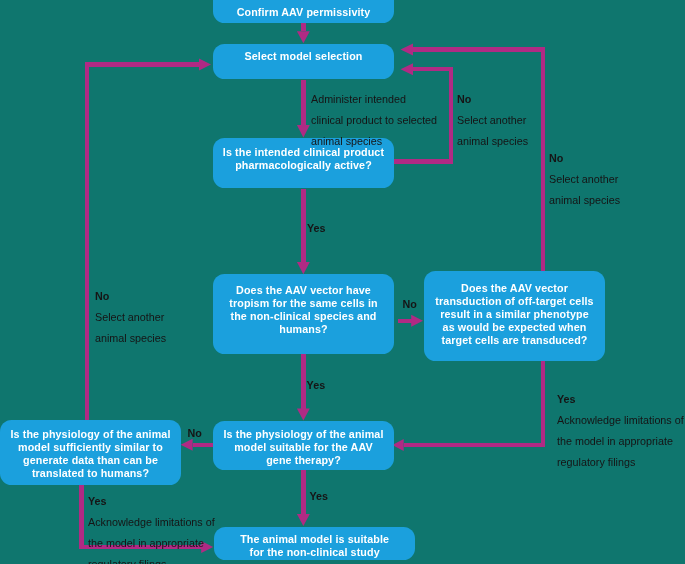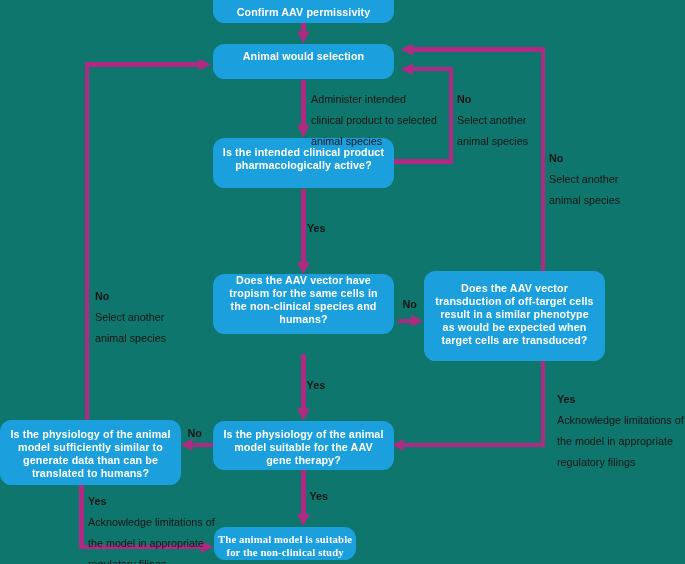--- a/index.html
+++ b/index.html
@@ -65,29 +65,29 @@
       <path d="M201.2 541 L201.2 553 L213.2 547 Z"></path>
       <path d="M296.9 513.9 L309.8 513.9 L303.35 526 Z"></path>
     </g>
   </svg>
 
   <div class="node" style="left:213px;top:-12px;width:181px;height:35px;padding-top:13.8px;padding-bottom:0px;">
       <span style="white-space: pre-line;">Confirm AAV permissivity</span>
     </div>
 
   <div class="node" style="left:213px;top:44px;width:181px;height:35px;">
-      <span style="white-space: pre-line;">Animal would selection</span>
+      <span style="white-space: pre-line;">Select model selection</span>
     </div>
 
   <div class="node ml" style="left:213px;top:138px;width:181px;height:50px;padding-bottom:9px;">
       <span style="white-space: pre-line;">Is the intended clinical product
 pharmacologically active?</span>
     </div>
 
-  <div class="node ml" style="left:213px;top:274px;width:181px;height:60px;padding-bottom:8.5px;">
+  <div class="node ml" style="left:213px;top:274px;width:181px;height:80px;padding-bottom:8.5px;">
       <span style="white-space: pre-line;">Does the AAV vector have
 tropism for the same cells in
 the non-clinical species and
 humans?</span>
     </div>
 
   <div class="node ml" style="left:424px;top:271px;width:181px;height:90px;padding-bottom:3px;">
       <span style="white-space: pre-line;">Does the AAV vector
 transduction of off-target cells
 result in a similar phenotype
@@ -101,21 +101,21 @@
 generate data than can be
 translated to humans?</span>
     </div>
 
   <div class="node ml" style="left:213px;top:421.2px;width:181px;height:48.8px;padding-bottom:0px;padding-top:3.3px;">
       <span style="white-space: pre-line;">Is the physiology of the animal
 model suitable for the AAV
 gene therapy?</span>
     </div>
 
-  <div class="node ml" style="left:214.1px;top:526.8px;width:142px;height:33.7px;padding-bottom:0px;padding-top:5px;font-family:Liberation Serif, serif;">
+  <div class="node ml" style="left:214.1px;top:526.8px;width:201px;height:33.7px;padding-bottom:0px;padding-top:5px;">
       <span style="white-space: pre-line;">The animal model is suitable
 for the non-clinical study</span>
     </div>
 
   <div class="note" style="left:311px;top:89.2px;">
       <span>Administer intended
 clinical product to selected
 animal species</span>
     </div>
 

